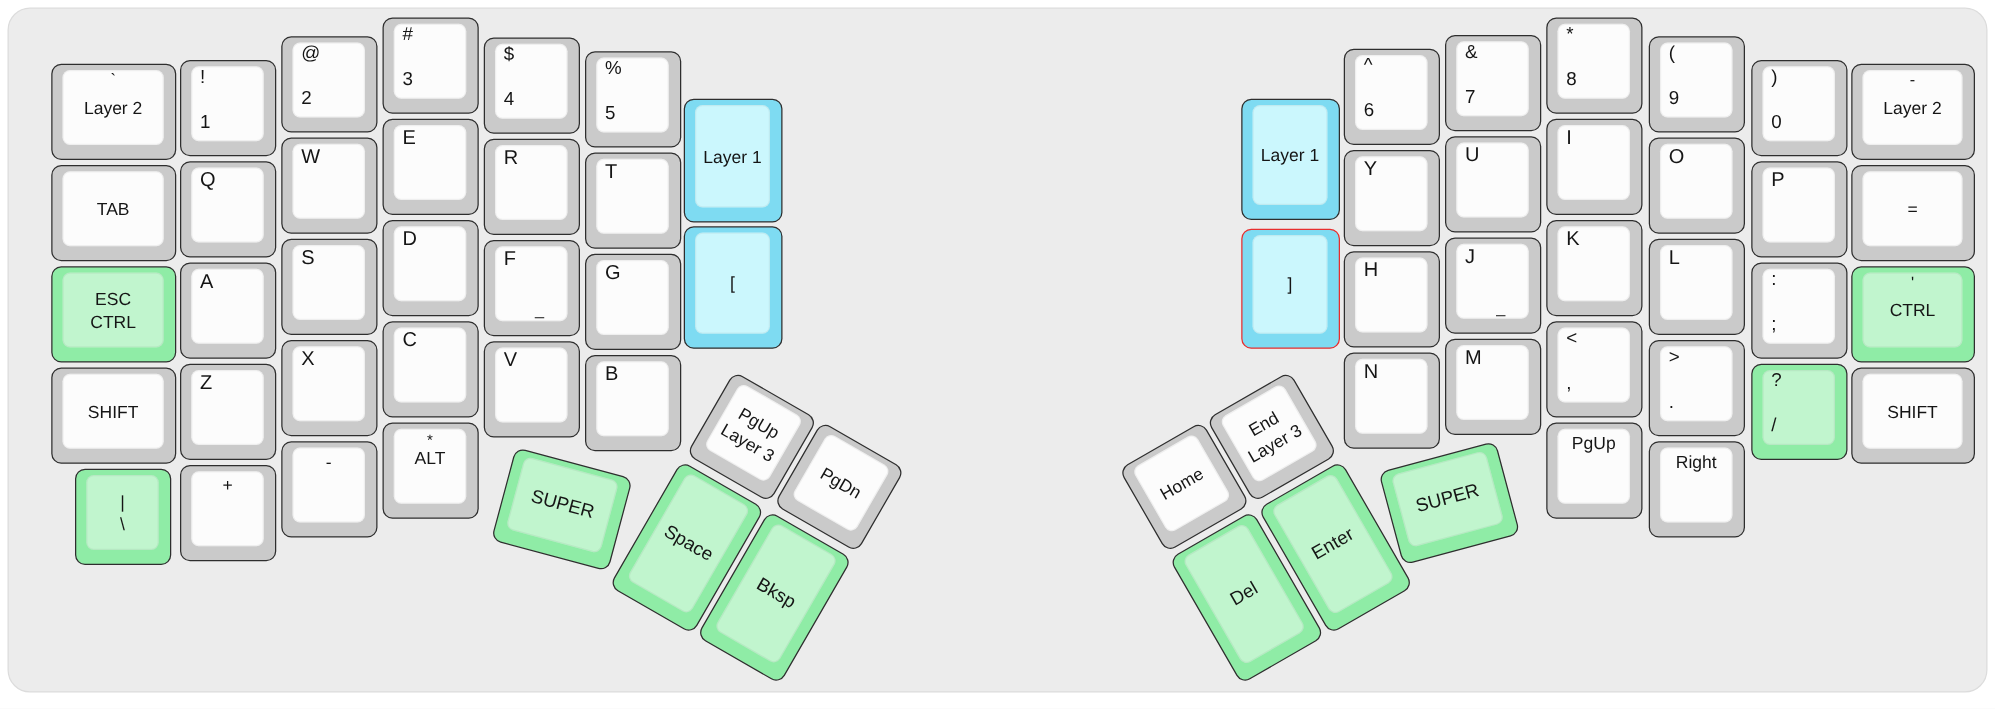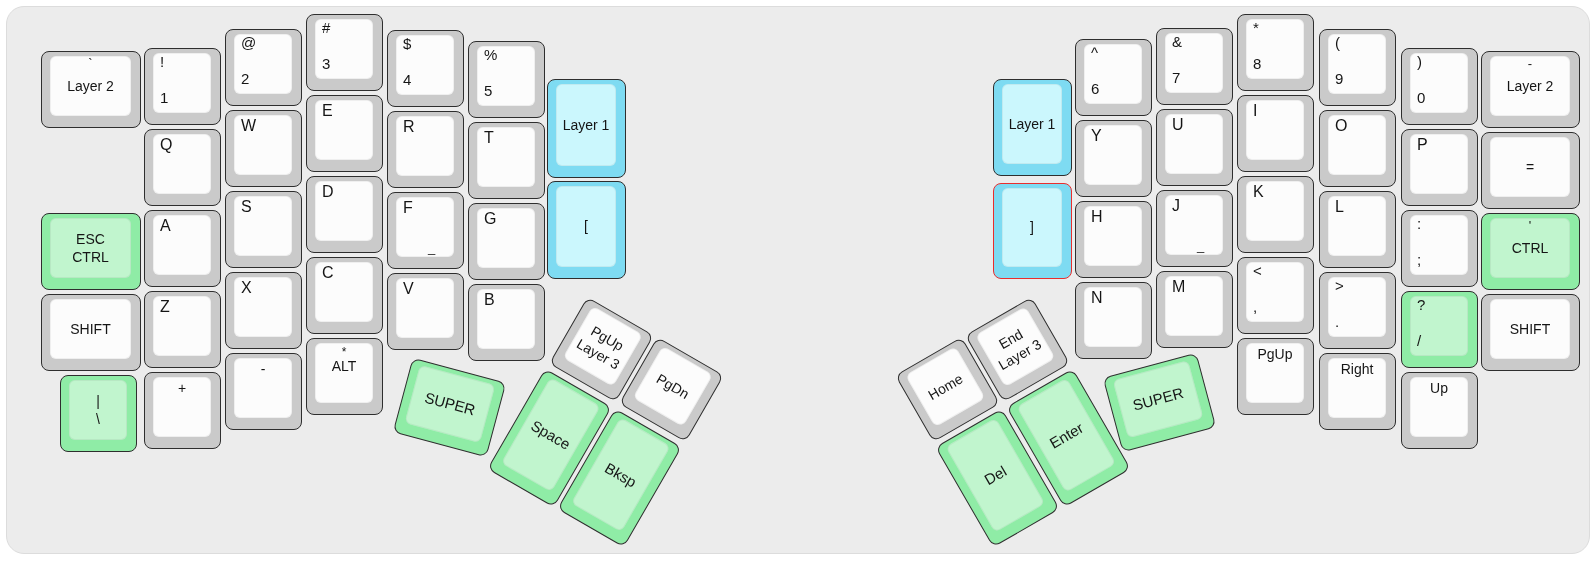--- a/index.html
+++ b/index.html
@@ -50,20 +50,25 @@
 <body style="background: rgb(255, 255, 255);">
 
 <div class="panel" id="panel" style="left: 6px; top: 6px; width: 1584px; height: 548px; background: rgb(236, 236, 236); border: 1px solid rgb(220, 220, 220); border-radius: 18px;">
   <div class="kb" id="kb">
       <div class="k c-w" style="left: 34px; top: 44px; width: 100px; height: 77px;">
         <div class="kt s-hat">
           <span class="lg lg0">`</span>
           <span class="lg lg1">Layer 2</span>
         </div>
       </div>
+      <div class="k c-w" style="left: 34px; top: 125px; width: 100px; height: 77px;">
+        <div class="kt s-center">
+          <span class="lg lg0">TAB</span>
+        </div>
+      </div>
       <div class="k c-g" style="left: 34px; top: 206px; width: 100px; height: 77px;">
         <div class="kt s-center">
           <span class="lg lg0">ESC</span>
           <span class="lg lg1">CTRL</span>
         </div>
       </div>
       <div class="k c-w" style="left: 34px; top: 287px; width: 100px; height: 77px;">
         <div class="kt s-center">
           <span class="lg lg0">SHIFT</span>
         </div>
@@ -355,25 +360,20 @@
           <span class="lg lg0">:</span>
           <span class="lg lg1">;</span>
         </div>
       </div>
       <div class="k c-g" style="left: 1394px; top: 284px; width: 77px; height: 77px;">
         <div class="kt s-pair">
           <span class="lg lg0">?</span>
           <span class="lg lg1">/</span>
         </div>
       </div>
-      <div class="k c-w" style="left: 1394px; top: 365px; width: 77px; height: 77px;">
-        <div class="kt s-topcenter">
-          <span class="lg lg0">Up</span>
-        </div>
-      </div>
       <div class="k c-w" style="left: 1474px; top: 44px; width: 99px; height: 77px;">
         <div class="kt s-hat">
           <span class="lg lg0">-</span>
           <span class="lg lg1">Layer 2</span>
         </div>
       </div>
       <div class="k c-w" style="left: 1474px; top: 125px; width: 99px; height: 77px;">
         <div class="kt s-center">
           <span class="lg lg0">=</span>
         </div>

